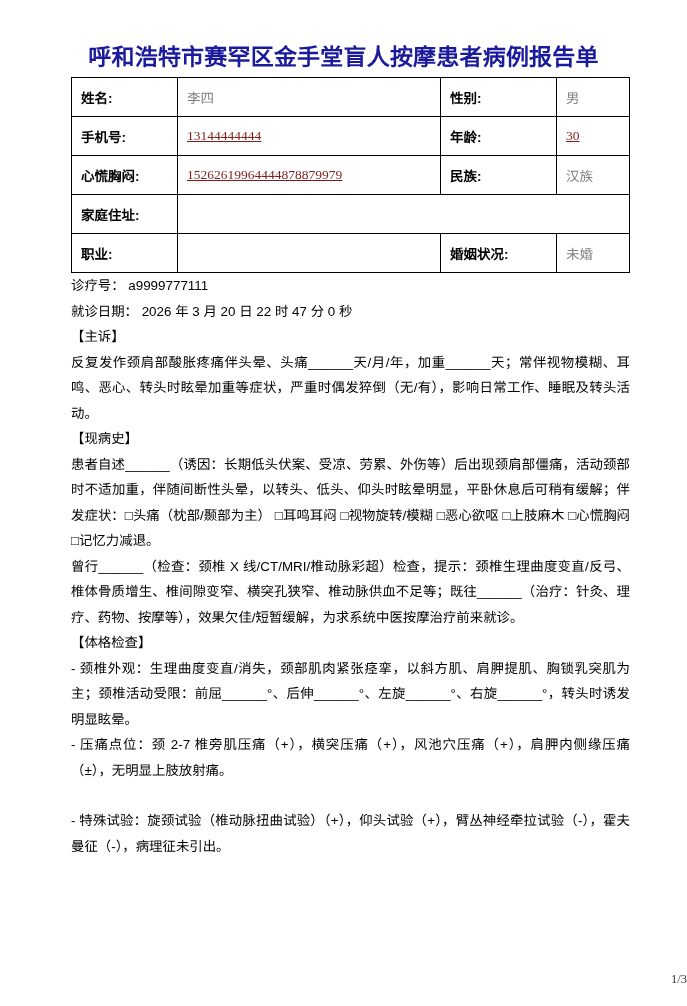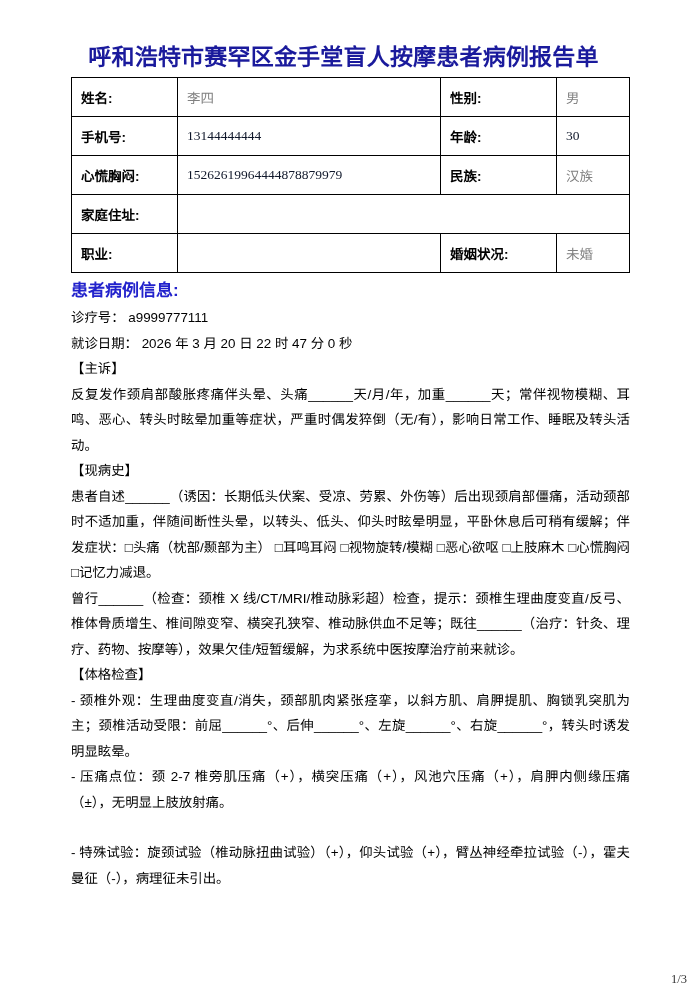--- a/index.html
+++ b/index.html
@@ -70,21 +70,22 @@
     font-weight: bold;
     font-family: "Liberation Sans", "DejaVu Sans", sans-serif;
     color: #000000;
     white-space: nowrap;
   }
   .info-table td.val {
     font-family: "Liberation Serif", "DejaVu Serif", serif;
     font-size: 13.5px;
   }
   .info-table td.val.num {
-    color: #0f172a;
+    color: #7f1d1d;
+    text-decoration: underline;
   }
   .info-table td.val.cn {
     color: #808080;
   }
   .col-lbl1 { width: 106px; }
   .col-val1 { width: auto; }
   .col-lbl2 { width: 116px; }
   .col-val2 { width: 73px; }
 
   
@@ -162,21 +163,20 @@
       </tr>
       <tr>
         <td class="lbl">职业:</td>
         <td class="val cn"></td>
         <td class="lbl">婚姻状况:</td>
         <td class="val cn">未婚</td>
       </tr>
     </tbody>
   </table>
 
-  <h2 class="section-heading tight">患者病例信息:</h2>
 
   <div class="case-body">
     <p class="ln">诊疗号： a9999777111</p>
     <p class="ln">就诊日期： 2026 年 3 月 20 日 22 时 47 分 0 秒</p>
 
     <p class="bracket-head">【主诉】</p>
     <p class="para">反复发作颈肩部酸胀疼痛伴头晕、头痛______天/月/年，加重______天；常伴视物模糊、耳鸣、恶心、转头时眩晕加重等症状，严重时偶发猝倒（无/有），影响日常工作、睡眠及转头活动。</p>
 
     <p class="bracket-head">【现病史】</p>
     <p class="para">患者自述______（诱因：长期低头伏案、受凉、劳累、外伤等）后出现颈肩部僵痛，活动颈部时不适加重，伴随间断性头晕，以转头、低头、仰头时眩晕明显，平卧休息后可稍有缓解；伴发症状：□头痛（枕部/颞部为主） □耳鸣耳闷 □视物旋转/模糊 □恶心欲呕 □上肢麻木 □心慌胸闷 □记忆力减退。</p>

